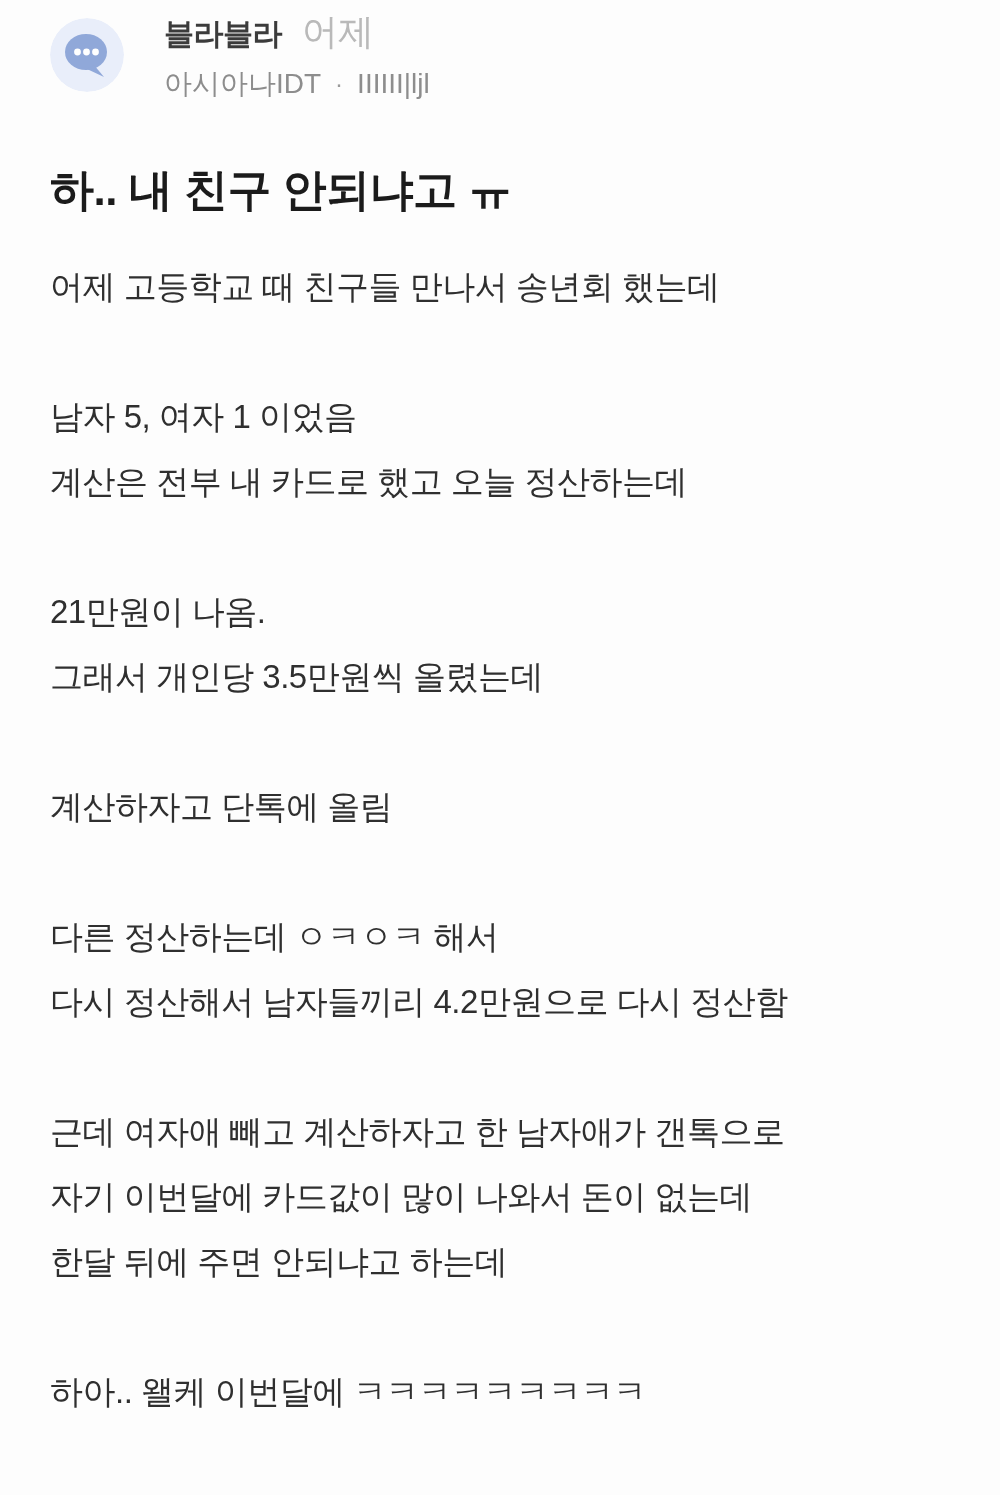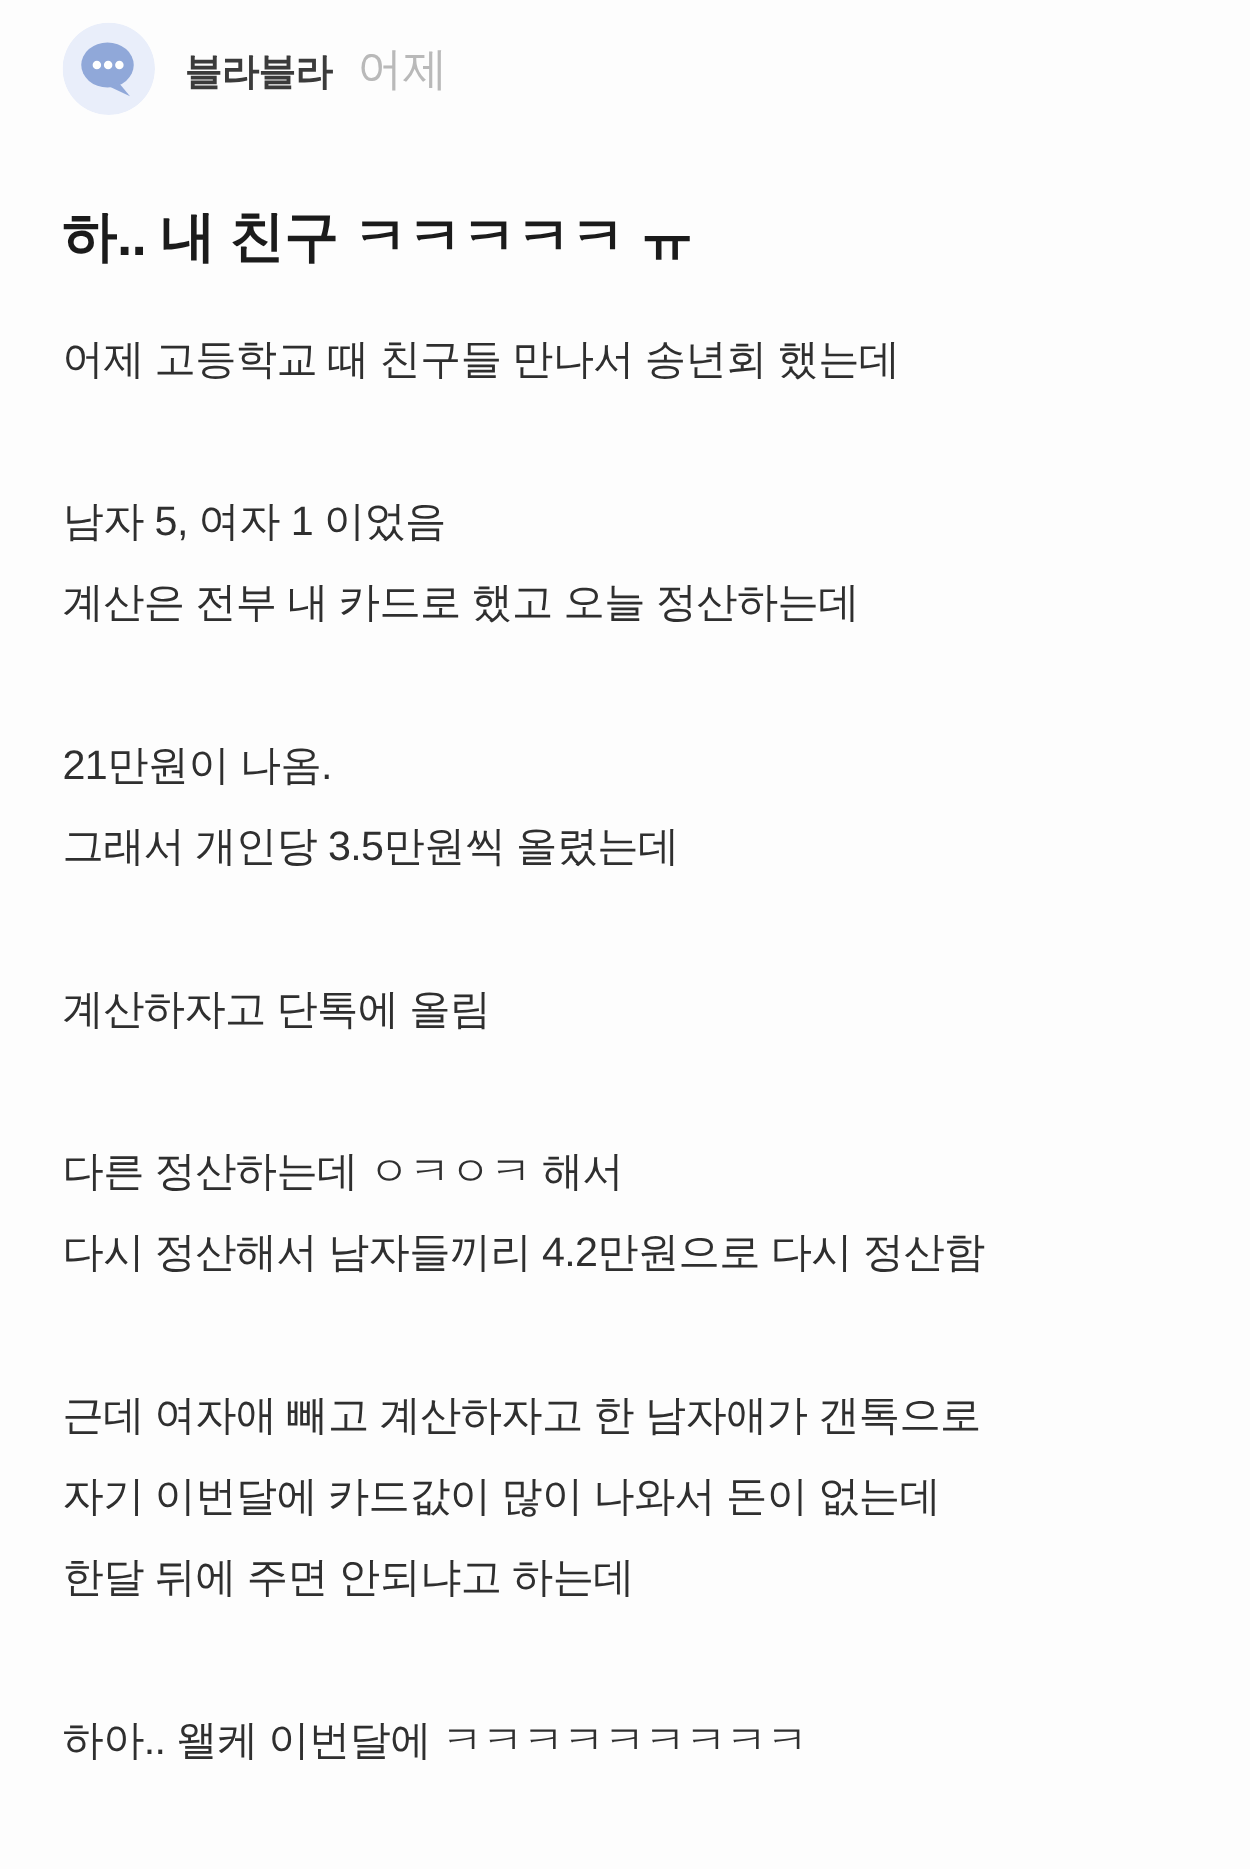--- a/index.html
+++ b/index.html
@@ -11,21 +11,21 @@
   }
   .post {
     width: 1000px;
     height: 1495px;
     padding: 16px 50px 0 50px;
   }
   
   .header {
     display: flex;
     align-items: center;
-    gap: 24px;
+    gap: 40px;
     height: 78px;
   }
   .avatar {
     width: 74px;
     height: 74px;
     flex: 0 0 74px;
     border-radius: 50%;
     overflow: hidden;
   }
   .avatar svg { display: block; width: 74px; height: 74px; }
@@ -88,24 +88,29 @@
           <circle cx="36.5" cy="34" r="3.4"></circle>
           <circle cx="45.5" cy="34" r="3.4"></circle>
         </g>
       </svg>
     </div>
     <div class="header-text">
       <div class="header-row1">
         <span class="board-name">블라블라</span>
         <span class="post-time">어제</span>
       </div>
+      <div class="header-row2">
+        <span class="company-name">아시아나IDT</span>
+        <span class="dot-sep">·</span>
+        <span class="author-masked">IIIIII|ljl</span>
+      </div>
     </div>
   </div>
 
-  <div class="post-title">하.. 내 친구 ㅋㅋㅋㅋㅋ ㅠ</div>
+  <div class="post-title">하.. 내 친구 안되냐고 ㅠ</div>
 
   <div class="post-body" id="post-body">
       <div class="paragraph">
         <div class="line">어제 고등학교 때 친구들 만나서 송년회 했는데</div>
       </div>
       <div class="paragraph">
         <div class="line">남자 5, 여자 1 이었음</div>
         <div class="line">계산은 전부 내 카드로 했고 오늘 정산하는데</div>
       </div>
       <div class="paragraph">

